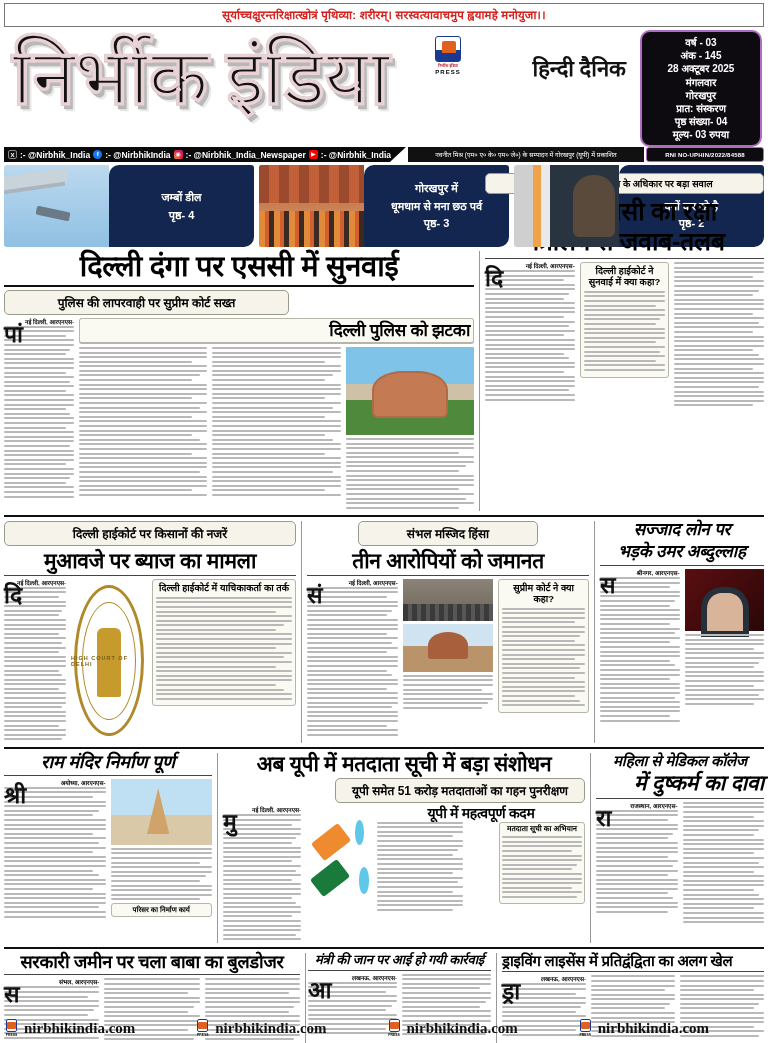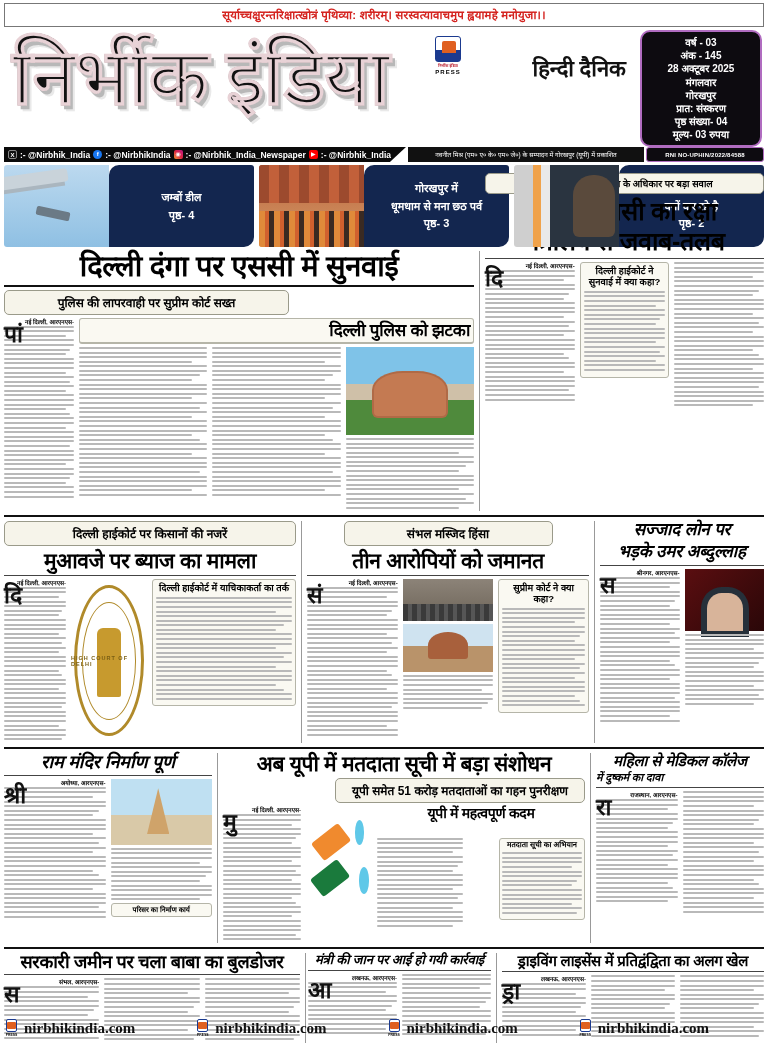--- a/index.html
+++ b/index.html
@@ -624,21 +624,21 @@
                   <i></i>
                   <i></i>
             </div>
               </div>
           </div>
         </div>
       </div>
     </div>
 
     <div style="flex:0 0 288px;border-left:1px solid #999;padding-left:5px;">
-      <div class="kicker" style="width:209px;margin:0 auto;">संभल मस्जिद हिंसा</div>
+      <div class="kicker" style="width:180px;margin:0 auto;">संभल मस्जिद हिंसा</div>
       <div class="hl-black" style="font-size:21px;text-align:center;margin-top:4px;">तीन आरोपियों को जमानत</div>
       <div class="rule-thin" style="margin-top:3px;"></div>
       <div class="cols" style="margin-top:3px;">
         <div class="copy" style="flex:1">
           <div class="byline">नई दिल्ली, आरएनएस-</div>
           <div class="lines">
             <span class="dropcap">सं</span>
             <i></i>
               <i></i>
               <i></i>
@@ -901,21 +901,21 @@
           </div>
         </div>
         <div style="flex:0 0 66px;" class="img-eci">
           <div class="b1"></div>
             <div class="b2"></div>
             <div class="d1"></div>
             <div class="d2"></div>
         </div>
         <div style="flex:1">
           <div class="hl-black" style="font-size:14px;text-align:center;">यूपी में महत्वपूर्ण कदम</div>
-          <div class="cols" style="margin-top:17px;gap:36px;">
+          <div class="cols" style="margin-top:1px;gap:36px;">
             <div class="copy" style="flex:1">
                 <div class="lines">
               <i></i>
                   <i></i>
                   <i></i>
                   <i></i>
                   <i></i>
                   <i></i>
                   <i></i>
                   <i></i>
@@ -956,21 +956,21 @@
                   </div>
               </div>
             </div>
           </div>
         </div>
       </div>
     </div>
 
     <div style="flex:1;border-left:1px solid #999;padding-left:5px;">
       <div class="hl-italic" style="font-size:15px;text-align:center;">महिला से मेडिकल कॉलेज</div>
-      <div class="hl-italic" style="font-size:11px;text-align:left;margin-top:3px;">में दुष्कर्म का दावा</div>
+      <div class="hl-italic" style="font-size:21px;text-align:right;margin-top:3px;">में दुष्कर्म का दावा</div>
       <div class="rule-thin" style="margin-top:4px;"></div>
       <div class="cols" style="margin-top:3px;">
         <div class="copy" style="flex:1">
           <div class="byline">राजस्थान, आरएनएस-</div>
           <div class="lines">
             <span class="dropcap">रा</span>
             <i></i>
               <i></i>
               <i></i>
               <i></i>
@@ -1132,21 +1132,21 @@
               <i></i>
               <i></i>
               <i></i>
               <i></i>
         </div>
           </div>
       </div>
     </div>
 
     <div style="flex:1;border-left:1px solid #999;padding-left:5px;">
-      <div class="hl-black" style="font-size:15px;text-align:center;">ड्राइविंग लाइसेंस में प्रतिद्वंद्विता का अलग खेल</div>
+      <div class="hl-black" style="font-size:15px;text-align:left;">ड्राइविंग लाइसेंस में प्रतिद्वंद्विता का अलग खेल</div>
       <div class="rule-thin" style="margin-top:3px;"></div>
       <div class="cols" style="margin-top:3px;">
         <div class="copy" style="flex:1">
           <div class="byline">लखनऊ, आरएनएस-</div>
           <div class="lines">
             <span class="dropcap">ड्रा</span>
             <i></i>
               <i></i>
               <i></i>
               <i></i>

